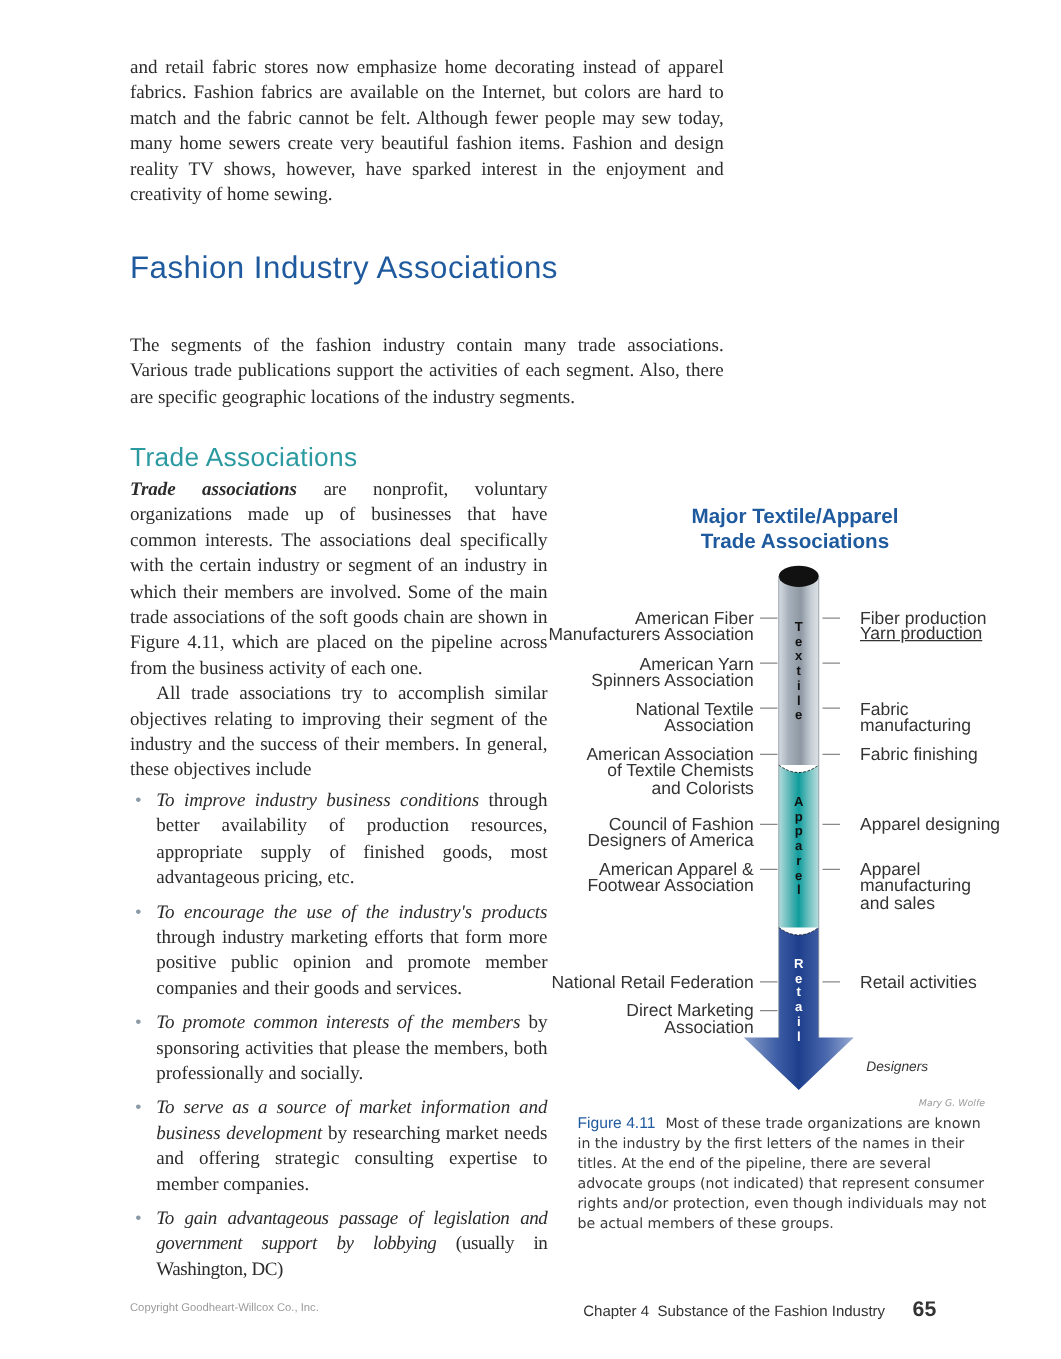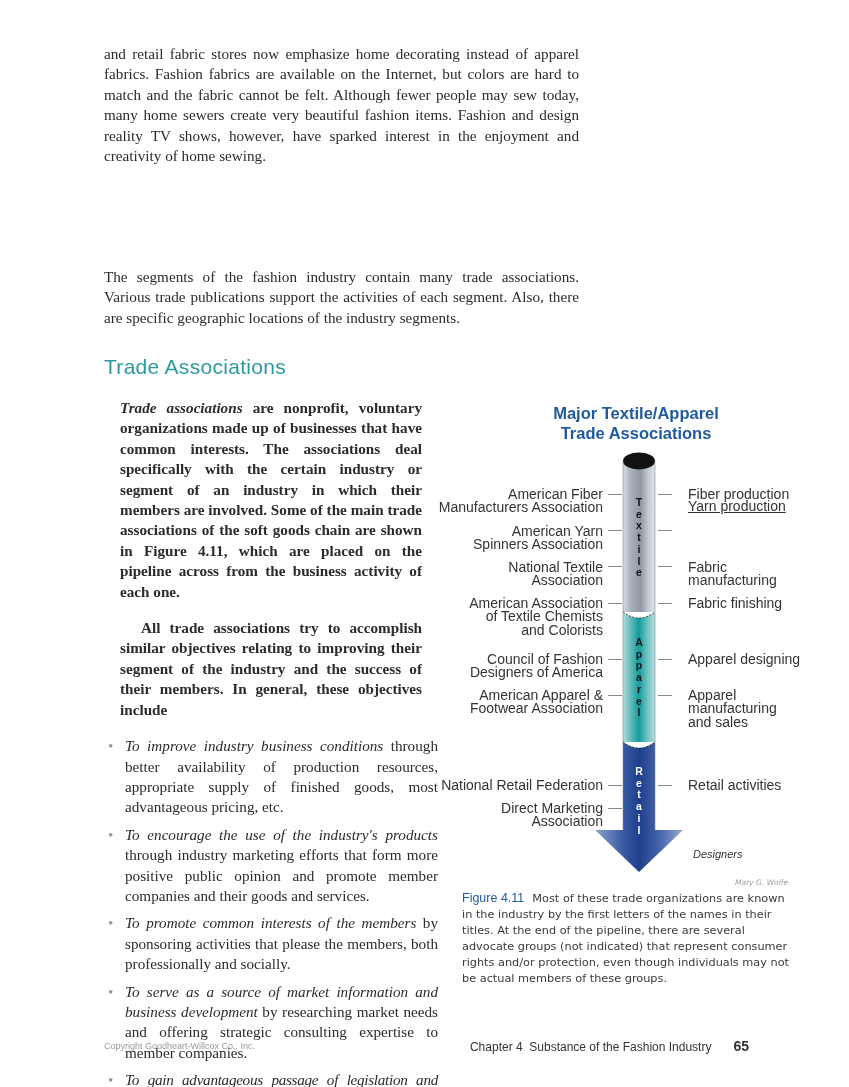--- a/index.html
+++ b/index.html
@@ -18,21 +18,21 @@
   .h2 {
     position: absolute; left: 104px; top: 354px; margin: 0;
     font-family: "Liberation Sans", sans-serif; font-weight: normal;
     font-size: 21px; line-height: 26px; color: #2a9aa0; letter-spacing: 0.3px;
   }
   .col-left {
     position: absolute; left: 104px; top: 382px; width: 334px;
     font-family: "Liberation Serif", "DejaVu Serif", serif;
     font-size: 15.2px; line-height: 20.4px; color: #2b2b2b;
   }
-  .col-left p { margin: 16px; text-align: justify; font-weight: bold; }
+  .col-left p { margin: 0; text-align: justify; }
   .col-left p.indent { text-indent: 21px; }
   .col-left ul { list-style: none; margin: 4px 0 0 0; padding: 0; }
   .col-left li { position: relative; padding-left: 21px; margin-bottom: 7px; text-align: justify; }
   .col-left li .bullet { position: absolute; left: 4px; top: 0; color: #8a9aa6; }
   .col-left li em { font-style: italic; }
   .col-left li:last-child { letter-spacing: -0.3px; }
 
   .fig-title {
     position: absolute; left: 500px; top: 403px; width: 272px; text-align: center;
     font-family: "Liberation Sans", sans-serif; font-size: 16.5px; line-height: 20px;
@@ -66,29 +66,29 @@
   }
   .caption .fig-num { color: #1f5a9e; font-family: "Liberation Sans", sans-serif; font-size: 12.5px; margin-right: 8px; }
   .footer-left {
     position: absolute; left: 104px; top: 1041px;
     font-family: "Liberation Sans", sans-serif; font-size: 9px; color: #9a9a9a;
   }
   .footer-right {
     position: absolute; right: 100px; top: 1038px;
     font-family: "Liberation Sans", sans-serif; font-size: 12px; color: #333;
   }
-  .footer-right .pg { font-weight: bold; margin-left: 22px; font-size: 14px; }
+  .footer-right .pg { font-weight: bold; margin-left: 22px; font-size: 17px; }
 </style>
 </head>
 <body>
 
 <p class="body-text" style="top:44px;">and retail fabric stores now emphasize home decorating instead of apparel fabrics. Fashion fabrics are available on the Internet, but colors are hard to match and the fabric cannot be felt. Although fewer people may sew today, many home sewers create very beautiful fashion items. Fashion and design reality TV shows, however, have sparked interest in the enjoyment and creativity of home sewing.</p>
 
 <h1 class="h1">
-  <br>
+  <span>Fashion Industry Associations</span><br>
 </h1>
 
 <p class="body-text" style="top:267px;">The segments of the fashion industry contain many trade associations. Various trade publications support the activities of each segment. Also, there are specific geographic locations of the industry segments.</p>
 
 <h2 class="h2">Trade Associations</h2>
 
 <div class="col-left">
   <p><b><i>Trade associations</i></b><span> are nonprofit, voluntary organizations made up of businesses that have common interests. The associations deal specifically with the certain industry or segment of an industry in which their members are involved. Some of the main trade associations of the soft goods chain are shown in Figure 4.11, which are placed on the pipeline across from the business activity of each one.</span></p>
   <p class="indent">All trade associations try to accomplish similar objectives relating to improving their segment of the industry and the success of their members. In general, these objectives include</p>
   <ul>

